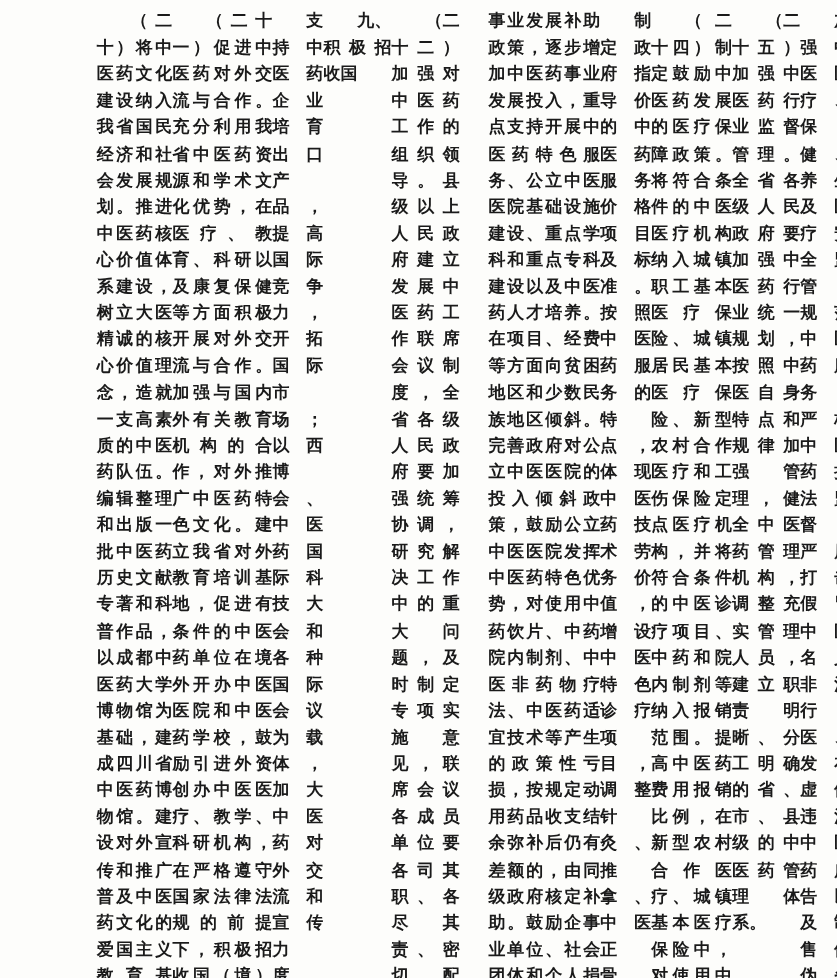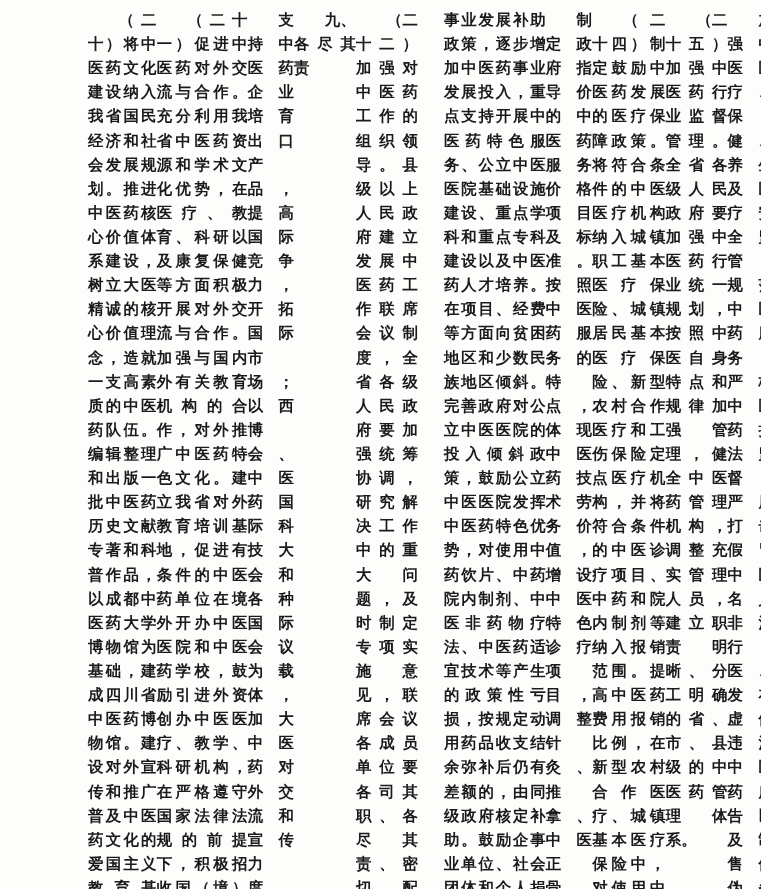--- a/index.html
+++ b/index.html
@@ -62,21 +62,21 @@
 </head>
 <body>
 
 <div class="page">
   <div class="columns">
 
     <div class="col left">
       <p class="indent">（二十）将中医药文化建设纳入我省国民经济和社会发展规划。推进中医药核心价值体系建设，树立大医精诚的核心价值理念，造就一支高素质的中医药队伍。编辑整理和出版一批中医药历史文献专著和科普作品，以成都中医药大学博物馆为基础，建成四川省中医药博物馆。建设对外宣传和推广普及中医药文化的爱国主义教育基地。加强中医药机构文化建设。</p>
       <p class="indent">（二十一）促进中医药对外交流与合作。充分利用我省中医药资源和学术文化优势，在医疗、教育、科研以及康复保健等方面积极开展对外交流与合作。加强与国内外有关教育机构的合作，对外推广中医药特色文化。建立我省对外教育培训基地，促进有条件的中医药单位在境外开办中医医院和中医药学校，鼓励引进外资创办中医医疗、教学、科研机构，在严格遵守国家法律法规的前提下，积极招收国（境）外留学生、进修生，安排中医专家援外，促进中医药对外交流与合作。</p>
       <p class="indent">支持中医药企业培育出口产品，提高国际竞争力，开拓国际市场；以西博会、中医药国际科技大会和各种国际会议为载体，加大中医药对外交流和宣传力度，推动我省中医药走向世界。</p>
-      <p class="heading">九、各尽其责</p>
+      <p class="heading">九、积极招收国</p>
       <p class="indent">（二十二）加强对中医药工作的组织领导。县级以上人民政府建立发展中医药工作联席会议制度，全省各级人民政府要加强统筹协调，研究解决工作中的重大问题，及时制定专项实施意见，联席会议各成员单位要各司其职、各尽其责、密切配合、形成合力，做好发展中医药工作。</p>
 
     </div>
 
     <div class="col right">
       <p>事业发展补助政策，逐步增加中医药事业发展投入，重点支持开展中医药特色服务、公立中医医院基础设施建设、重点学科和重点专科建设以及中医药人才培养。在项目、经费等方面向贫困地区和少数民族地区倾斜。完善政府对公立中医医院的投入倾斜政策，鼓励公立中医医院发挥中医药特色优势，对使用中药饮片、中药院内制剂、中医非药物疗法、中医药适宜技术等产生的政策性亏损，按规定动用药品收支结余弥补后仍有差额的，由同级政府核定补助。鼓励企事业单位、社会团体和个人捐赠支持中医药事业。合理确定中医医疗服务收费项目和价格，充分体现服务成本和技术劳务价值。</p>
       <p class="indent">制定政府指导价的中医药服务价格项目及标准。按照中医药服务的特点，体现中医药技术劳务价值，增设中医特色诊疗项目，调整针灸、推拿、中医正骨、中医药预防保健等传统项目的服务价格。</p>
       <p class="indent">（二十四）制定鼓励中医药发展的医疗保障政策。将符合条件的中医医疗机构纳入城镇职工基本医疗保险、城镇居民基本医疗保险、新型农村合作医疗和工伤保险定点医疗机构，并将符合条件的中医诊疗项目、中药和院内制剂等纳入报销范围。提高中医药费用报销比例，在新型农村合作医疗、城镇基本医疗保险中，对使用中医非药物疗法、中药治疗的，其费用报销比例可提高5%—10%。具体办法由各统筹地区自行制定。</p>
       <p class="indent">（二十五）加强中医药行业监督管理。全省各级人民政府要加强中医药行业统一规划，按照中医自身特点和规律加强管理，健全中医药管理机构，调整充实管理人员，建立职责明晰、分工明确的省、市、县级的中医药管理体系。</p>
       <p class="indent">加强中医医疗、保健、养生及医疗安全监管，规范中医药服务，严格中医药执法监督，严厉打击假冒中医名义非法行医、发布虚假违法中医药广告以及制售假伪劣中药的行为。</p>

